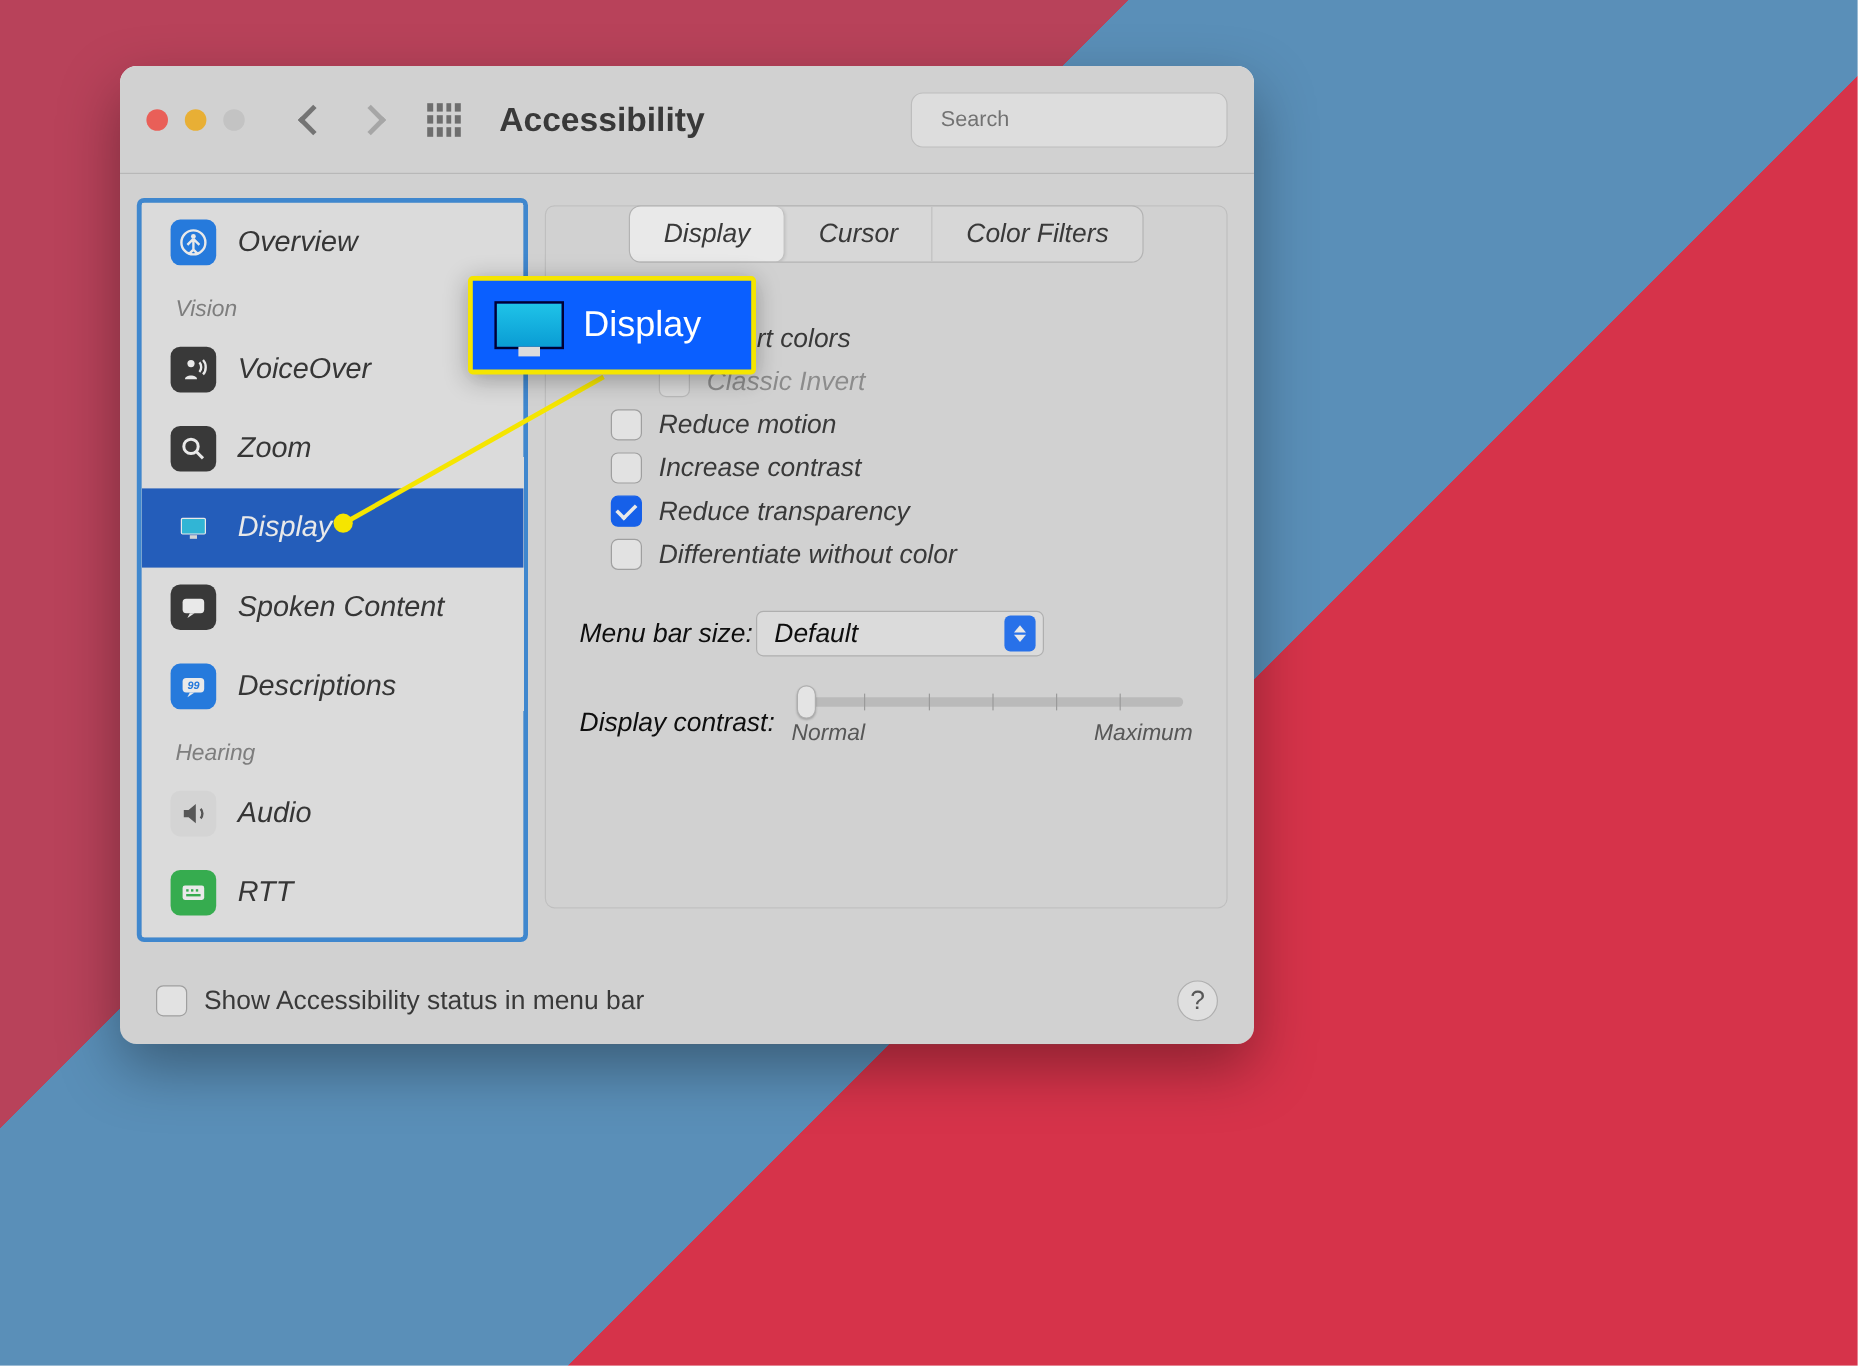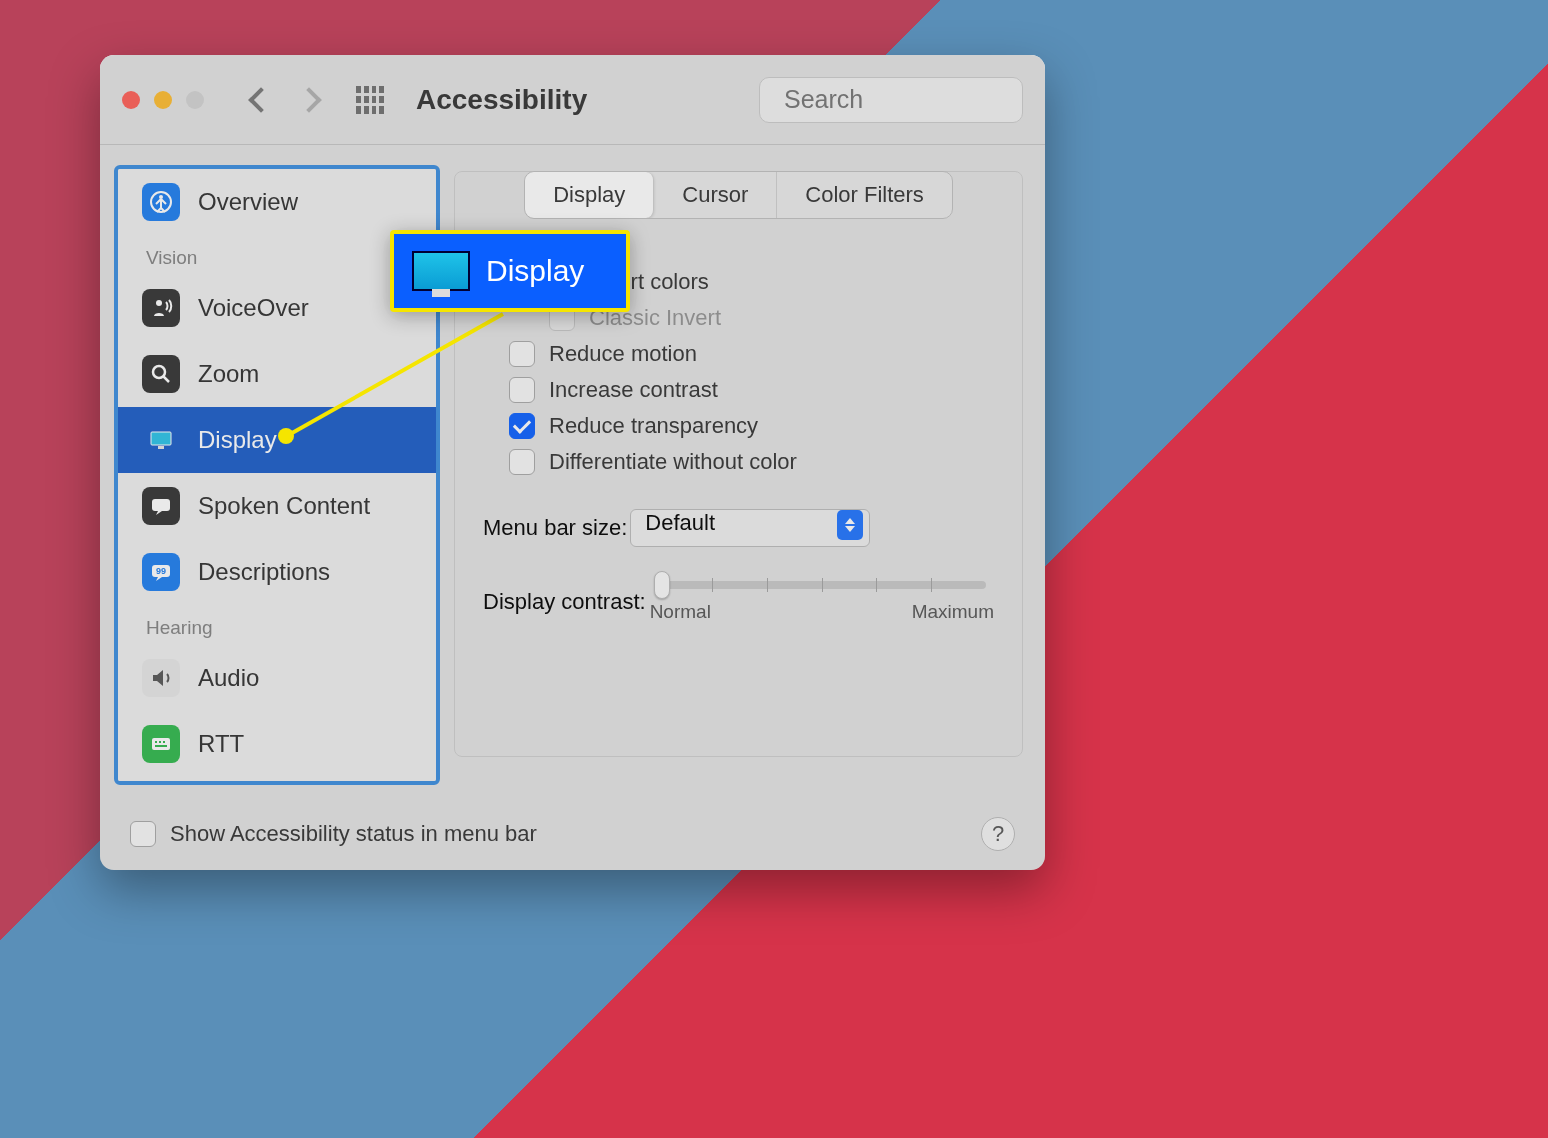--- a/index.html
+++ b/index.html
@@ -25,23 +25,23 @@
   .dot.gray { background: #d3d3d3; }
   .nav-btns { display: flex; gap: 30px; margin-right: 38px; }
   .chev { width: 18px; height: 18px; border: solid #777; border-width: 0 4px 4px 0; display: inline-block; padding: 0; }
   .chev.back { transform: rotate(135deg); }
   .chev.fwd { transform: rotate(-45deg); opacity: .45; }
   .grid-icon { width: 28px; height: 28px; margin-right: 32px; display: grid; grid-template-columns: repeat(4,1fr); grid-template-rows: repeat(3,1fr); gap: 3px; }
   .grid-icon span { background: #707070; }
   .title { font-size: 28px; font-weight: 700; color: #333; flex: 1; }
   .search { width: 264px; height: 46px; background: #f2f2f2; border: 1px solid #ccc; border-radius: 10px; display: flex; align-items: center; padding: 0 14px; }
   .search svg { width: 22px; height: 22px; color: #888; margin-right: 10px; }
-  .search input { border: none; outline: none; background: transparent; font-size: 25px; color: #555; flex: 1; }
-
-  .body { flex: 1; display: flex; padding: 20px 22px 0 14px; gap: 14px; position: relative; }
+  .search input { border: none; outline: none; background: transparent; font-size: 18px; color: #555; flex: 1; }
+
+  .body { flex: 1; display: flex; padding: 20px 22px 0 14px; gap: 14px; position: relative; font-style: italic; }
   .sidebar {
     width: 326px; height: 620px; border: 4px solid #3a8de0; border-radius: 6px;
     background: #efefef; overflow-y: auto; overflow-x: hidden;
   }
   .side-group-label { font-size: 19px; color: #838383; padding: 12px 28px 6px; font-weight: 500; }
   .side-item { display: flex; align-items: center; gap: 18px; padding: 14px 24px; font-size: 24px; color: #2f2f2f; cursor: default; }
   .side-item.selected { background: #1a5dc9; color: #fff; }
   .side-icon { width: 38px; height: 38px; border-radius: 8px; display: flex; align-items: center; justify-content: center; flex-shrink: 0; }
   .side-icon svg { width: 24px; height: 24px; }
 
@@ -54,27 +54,27 @@
   .tab.active { background: #fff; border-radius: 8px; box-shadow: 0 1px 3px rgba(0,0,0,0.15); }
 
   .opts { margin-top: 50px; margin-left: 26px; }
   .opt-row { display: flex; align-items: center; gap: 14px; margin-bottom: 10px; font-size: 22px; color: #333; }
   .opt-row.disabled { opacity: .45; }
   .chk { width: 26px; height: 26px; border: 1px solid #a9a9a9; border-radius: 6px; background: #f7f7f7; display: inline-flex; align-items: center; justify-content: center; flex-shrink: 0; }
   .chk.checked { background: #0a60ff; border-color: #0a60ff; }
   .chk.checked::after { content: ""; width: 7px; height: 13px; border: solid #fff; border-width: 0 3px 3px 0; transform: rotate(45deg) translate(-1px,-1px); }
 
   .form-row { display: flex; align-items: center; gap: 3px; margin-top: 34px; font-size: 22px; }
-  .select { width: 240px; height: 38px; border: 1px solid #bcbcbc; border-radius: 6px; background: #efefef; display: flex; justify-content: space-between; padding: 0 6px 0 14px; }
+  .select { width: 240px; height: 38px; border: 1px solid #bcbcbc; border-radius: 6px; background: #efefef; display: flex; align-items: center; justify-content: space-between; padding: 0 6px 0 14px; }
   .sel-btn { width: 26px; height: 30px; background: #1f74ff; border-radius: 5px; display: flex; flex-direction: column; align-items: center; justify-content: center; gap: 2px; }
   .sel-btn::before, .sel-btn::after { content: ""; width: 0; height: 0; border-left: 5px solid transparent; border-right: 5px solid transparent; }
   .sel-btn::before { border-bottom: 6px solid #fff; }
   .sel-btn::after { border-top: 6px solid #fff; }
 
-  .slider-row { display: flex; align-items: center; gap: 4px; margin-top: 34px; font-size: 22px; }
+  .slider-row { display: flex; align-items: center; gap: 14px; margin-top: 34px; font-size: 22px; }
   .slider-wrap { display: flex; flex-direction: column; flex: 1; }
   .slider-track { position: relative; height: 8px; background: #c9c9c9; border-radius: 4px; margin: 0 8px; }
   .slider-tick { position: absolute; top: -3px; width: 1px; height: 14px; background: #a5a5a5; }
   .slider-knob { position: absolute; top: -10px; left: -4px; width: 16px; height: 28px; background: #fafafa; border: 1px solid #bbb; border-radius: 8px; box-shadow: 0 1px 2px rgba(0,0,0,.25); }
   .slider-labels { display: flex; justify-content: space-between; font-size: 19px; color: #555; margin-top: 12px; }
 
   .footer { height: 72px; display: flex; align-items: center; padding: 0 30px; }
   .footer .chk { margin-right: 14px; }
   .footer-label { font-size: 22px; color: #333; flex: 1; }
   .help { width: 34px; height: 34px; border: 1px solid #bcbcbc; border-radius: 50%; display: flex; align-items: center; justify-content: center; font-size: 22px; color: #555; background: #f4f4f4; }

